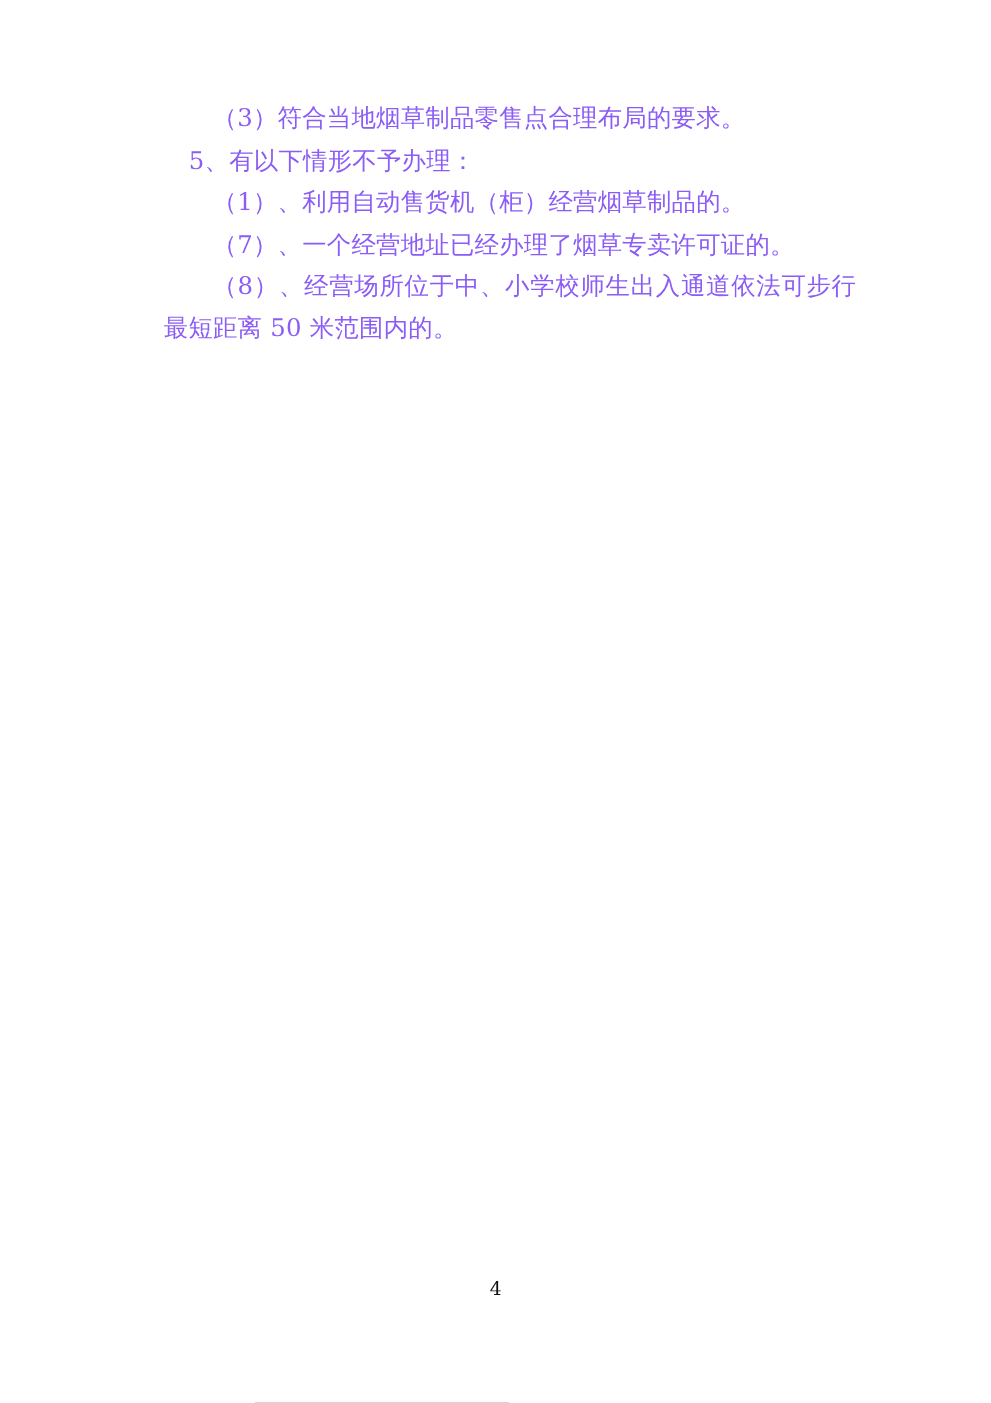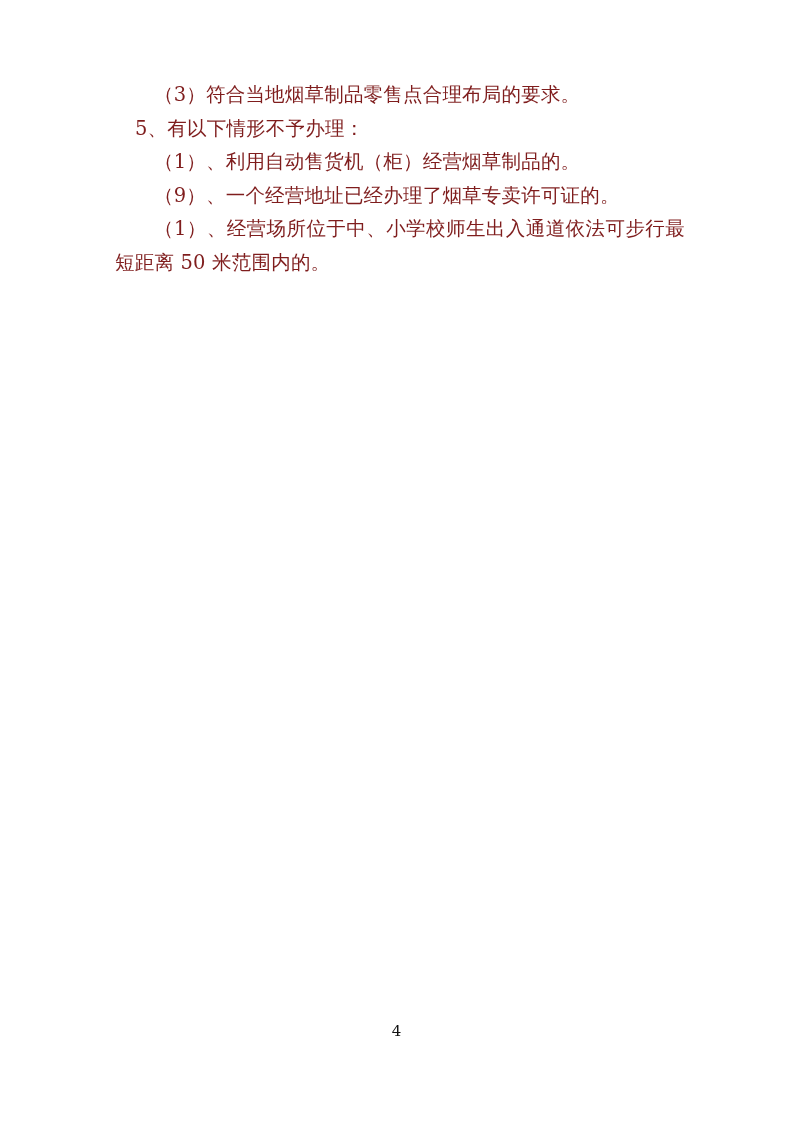--- a/index.html
+++ b/index.html
@@ -21,24 +21,24 @@
   }
   .content {
     position: absolute;
     left: 115px;
     top: 78px;
     width: 570px;
   }
   .para {
     font-size: 19.5px;
     line-height: 33.5px;
-    color: #7f1d1d;
+    color: #8b5cf6;
     text-align: justify;
     text-justify: inter-ideograph;
-    margin: 0 0 0 0;
+    margin: 0 0 0 16px;
     letter-spacing: 0.2px;
   }
   .indent2 {
     text-indent: 39px;
   }
   .indent1 {
     text-indent: 20px;
   }
   .page-number {
     position: absolute;
@@ -52,17 +52,17 @@
   }
 </style>
 </head>
 <body>
 
 <div class="page">
   <div class="content">
     <p class="para indent2">（3）符合当地烟草制品零售点合理布局的要求。</p>
     <p class="para indent1">5、有以下情形不予办理：</p>
     <p class="para indent2">（1）、利用自动售货机（柜）经营烟草制品的。</p>
-    <p class="para indent2">（9）、一个经营地址已经办理了烟草专卖许可证的。</p>
-    <p class="para indent2">（1）、经营场所位于中、小学校师生出入通道依法可步行最短距离 50 米范围内的。</p>
+    <p class="para indent2">（7）、一个经营地址已经办理了烟草专卖许可证的。</p>
+    <p class="para indent2">（8）、经营场所位于中、小学校师生出入通道依法可步行最短距离 50 米范围内的。</p>
   </div>
   <div class="page-number">4</div>
 </div>
 
 </body></html>

